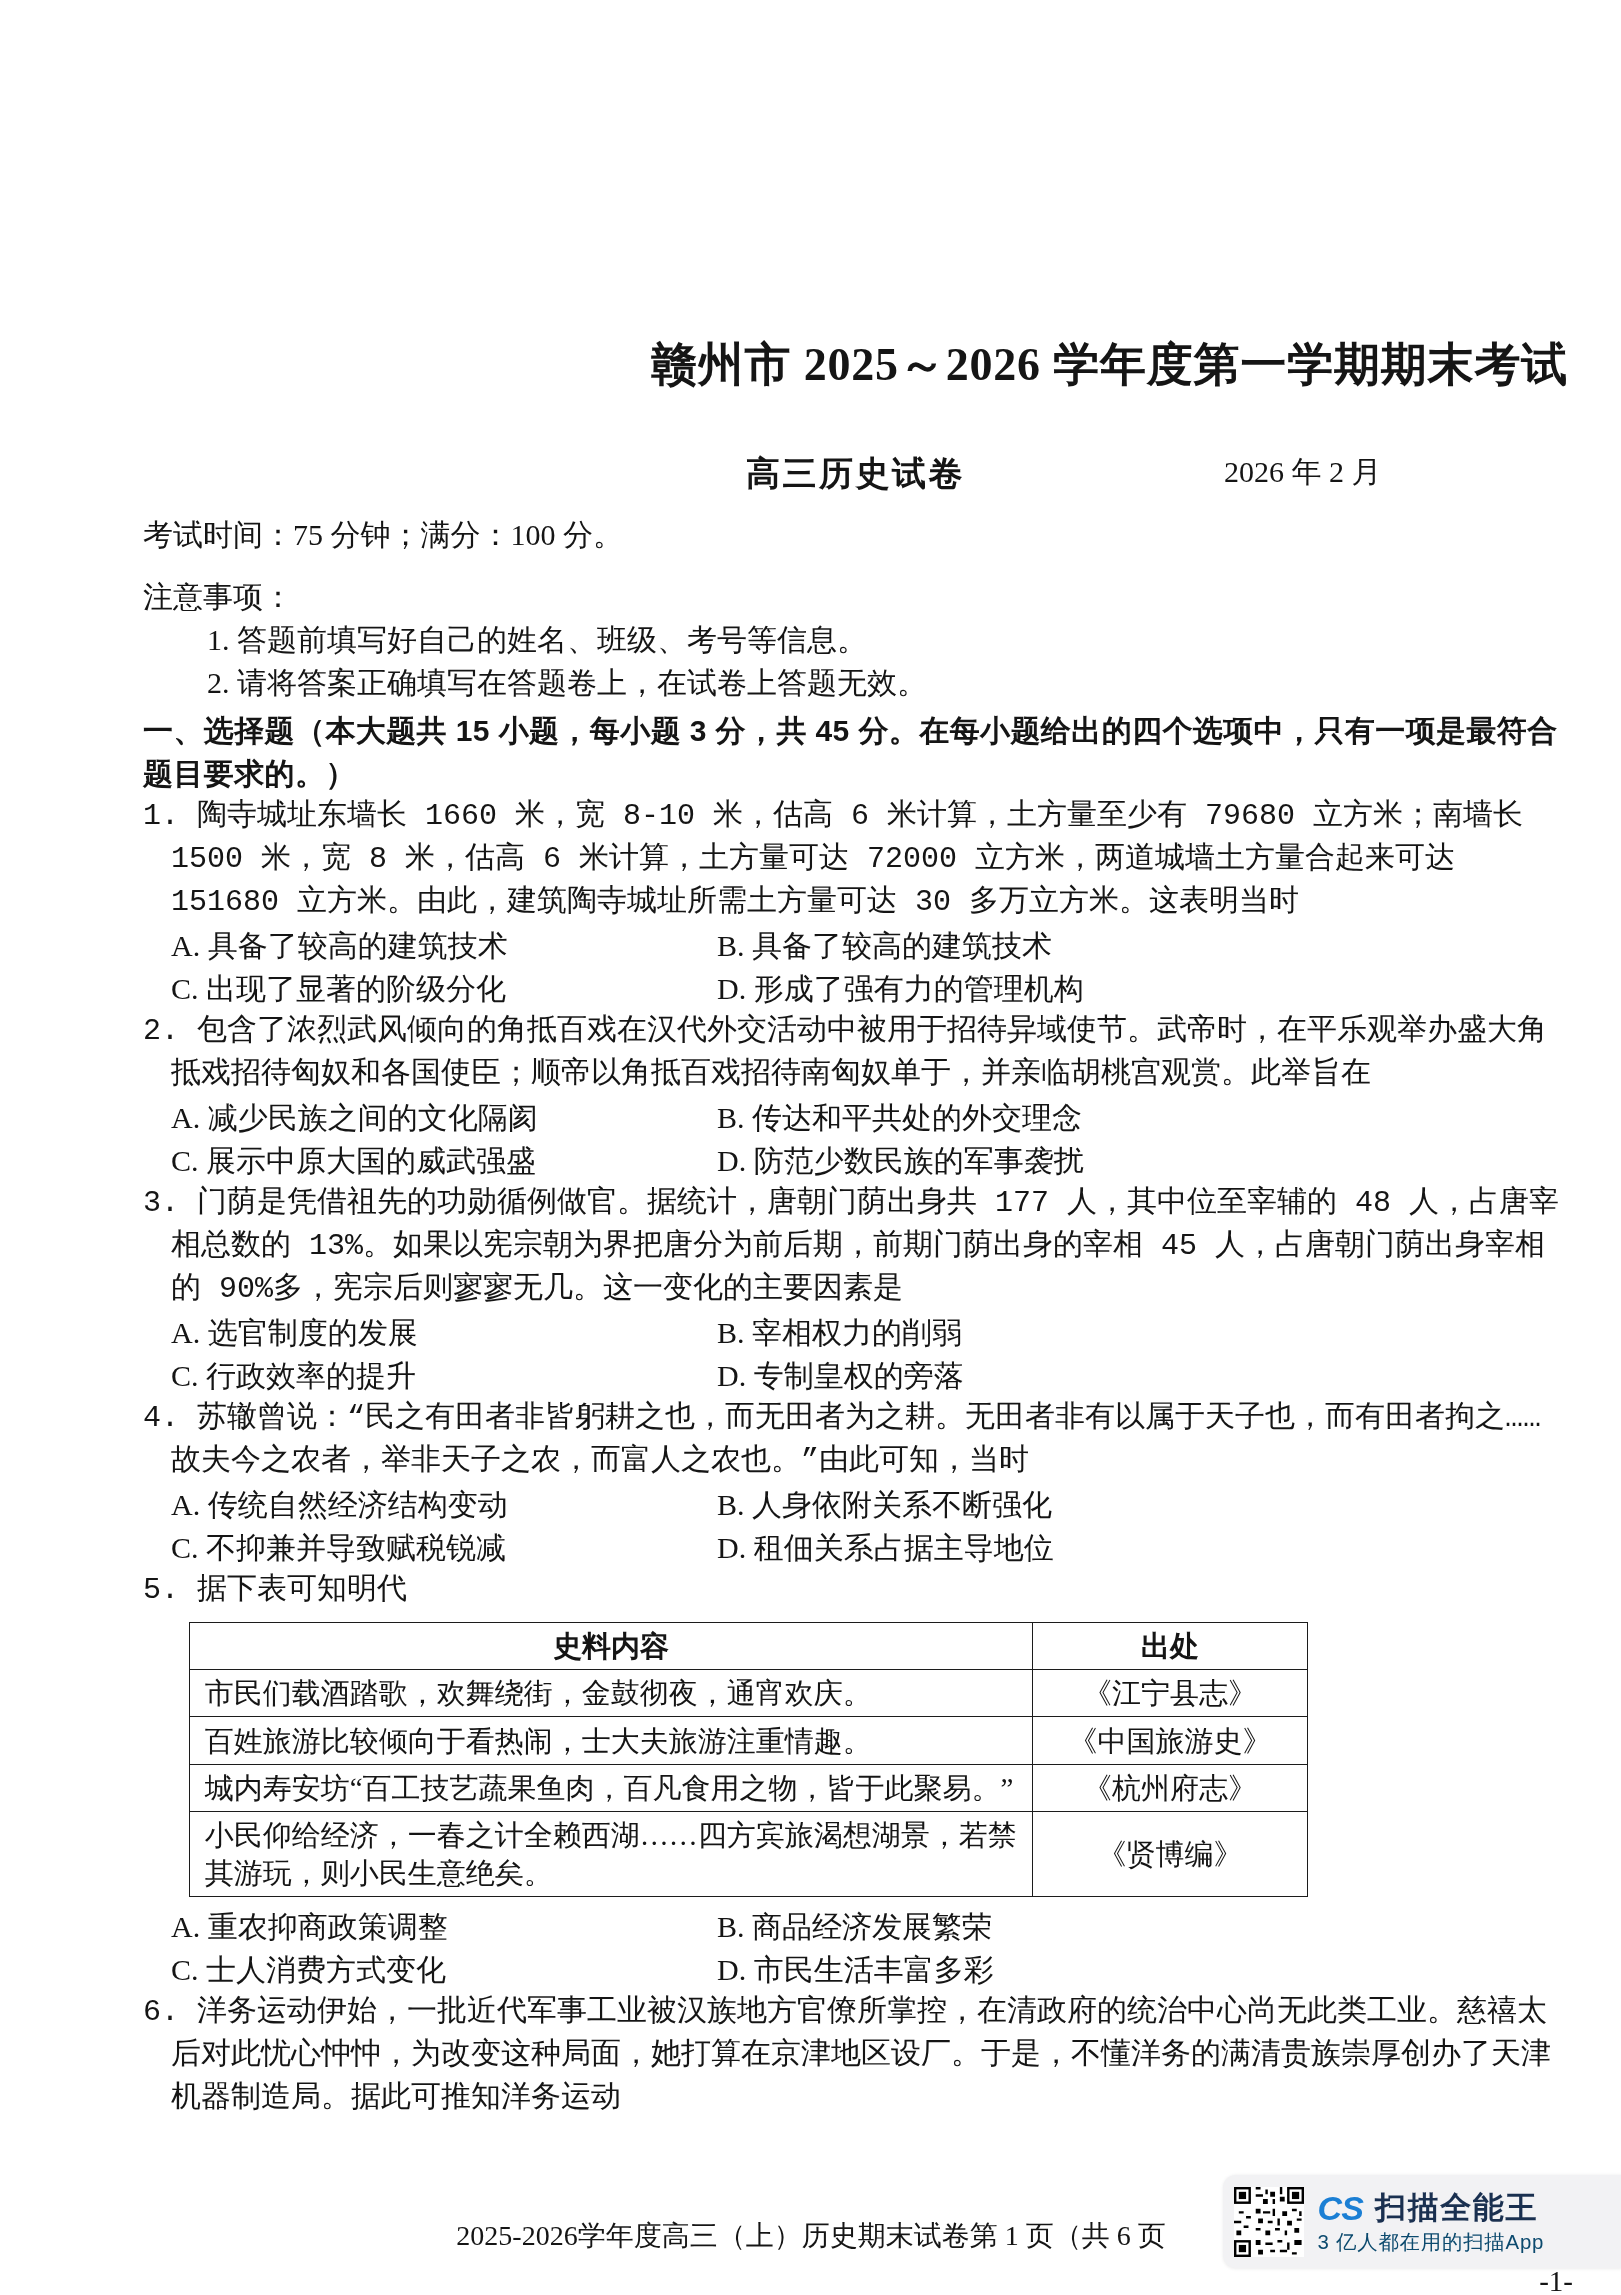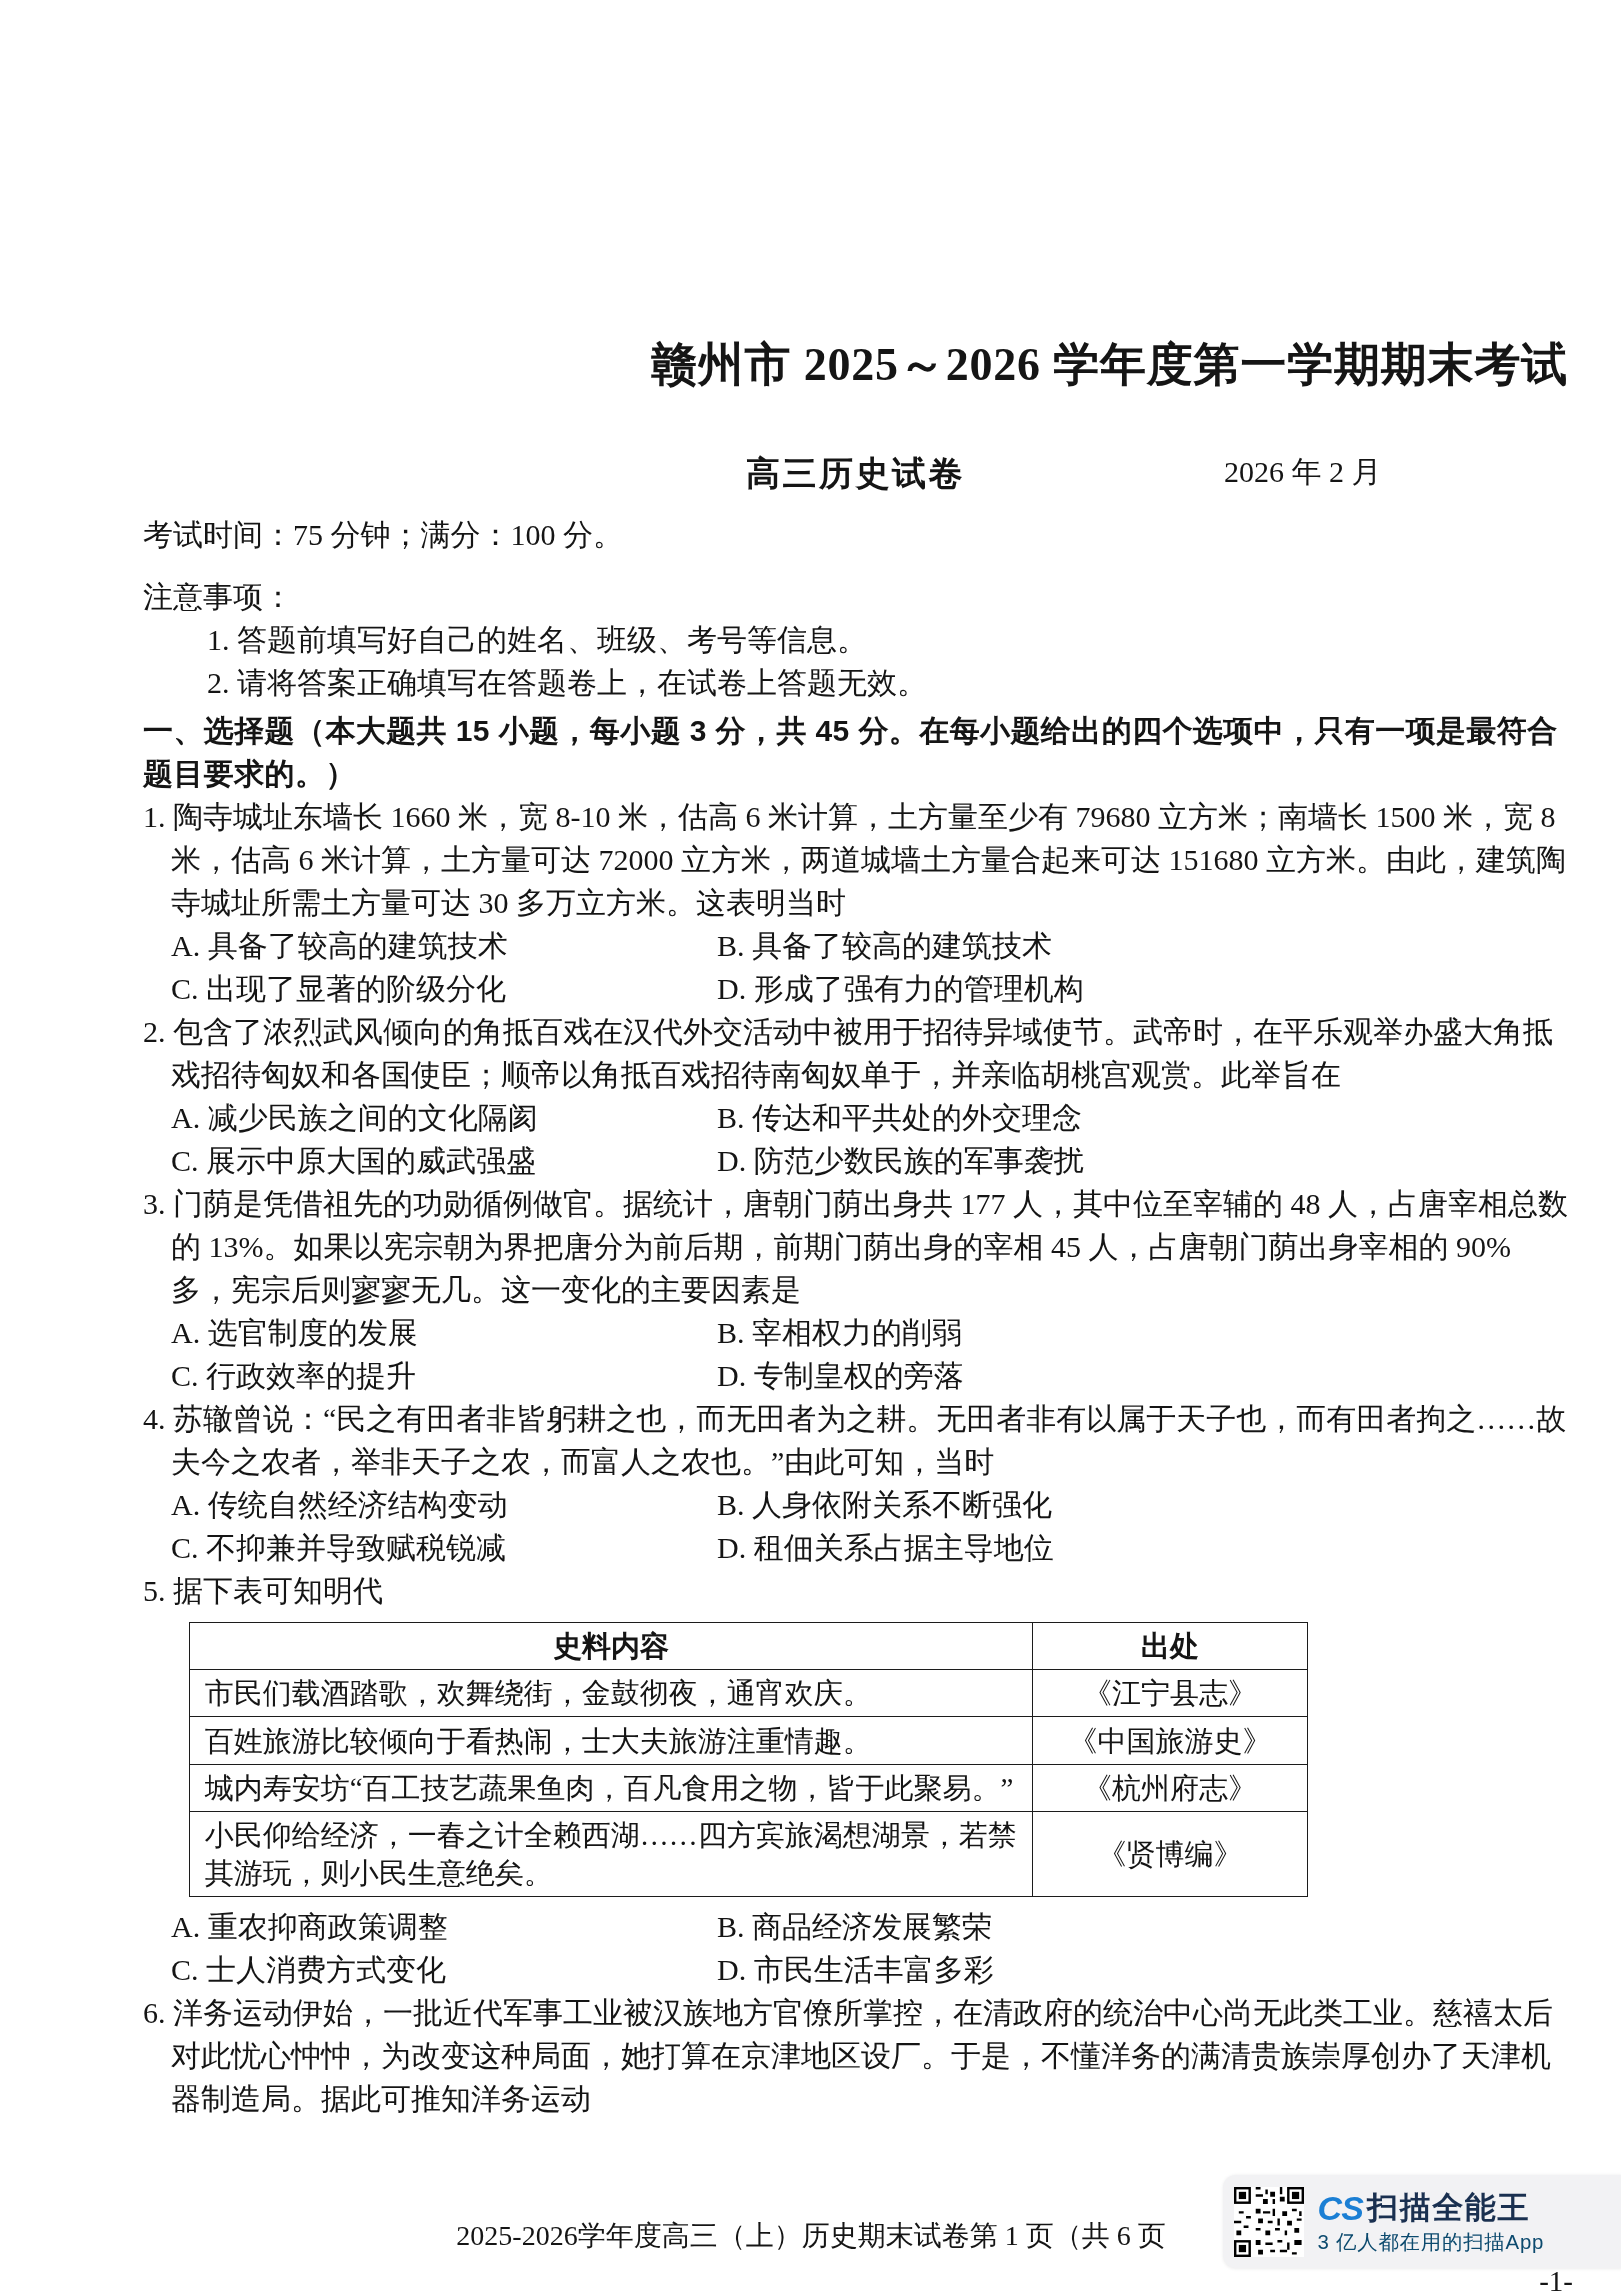--- a/index.html
+++ b/index.html
@@ -38,21 +38,21 @@
   .exam-date { position:absolute; left:1081px; bottom:9.8px; font-size:30px; font-weight:400; letter-spacing:0; }
   .exam-info { margin-top:9.8px; text-align:left; }
   .notice { margin-top:19.6px; }
   .notice-item { padding-left:64px; }
   .section-heading {
     margin-top:4.9px;
     font-weight:700;
     font-family:"Liberation Sans","DejaVu Sans",sans-serif;
     letter-spacing:0.4px;
   }
-  .q-stem { padding-left:28px; text-indent:-28px; }
+  .q-stem { padding-left:28px; text-indent:-28px;font-family:Liberation Mono, monospace; }
   .q-options { padding-left:28px; display:grid; grid-template-columns:546px 1fr; }
   .q-option { white-space:nowrap; }
   .q5-table {
     border-collapse:collapse;
     margin:9.8px 0 8.2px 46px;
     font-size:29px;
     line-height:38px;
     table-layout:fixed;
     width:1118px;
   }
@@ -84,21 +84,21 @@
     box-shadow:0 0.8px 3.3px rgba(0,0,0,0.08);
     display:flex;
     align-items:center;
     gap:13px;
     padding:0 13px 0 11.4px;
     font-family:"Liberation Sans","DejaVu Sans",sans-serif;
   }
   .qr { width:70px; height:70px; background:#ffffff; flex:0 0 auto; }
   .qr svg { width:100%; height:100%; display:block; }
   .wm-text { display:flex; flex-direction:column; justify-content:center; }
-  .wm-brand-row { display:flex; align-items:center; gap:4px; }
+  .wm-brand-row { display:flex; align-items:center; gap:12px; }
   .cs-logo {
     color:#1b7fd4;
     font-weight:700;
     font-style:italic;
     font-size:34px;
     line-height:38px;
     letter-spacing:-0.8px;
   }
   .wm-brand {
     color:#1a3050;

